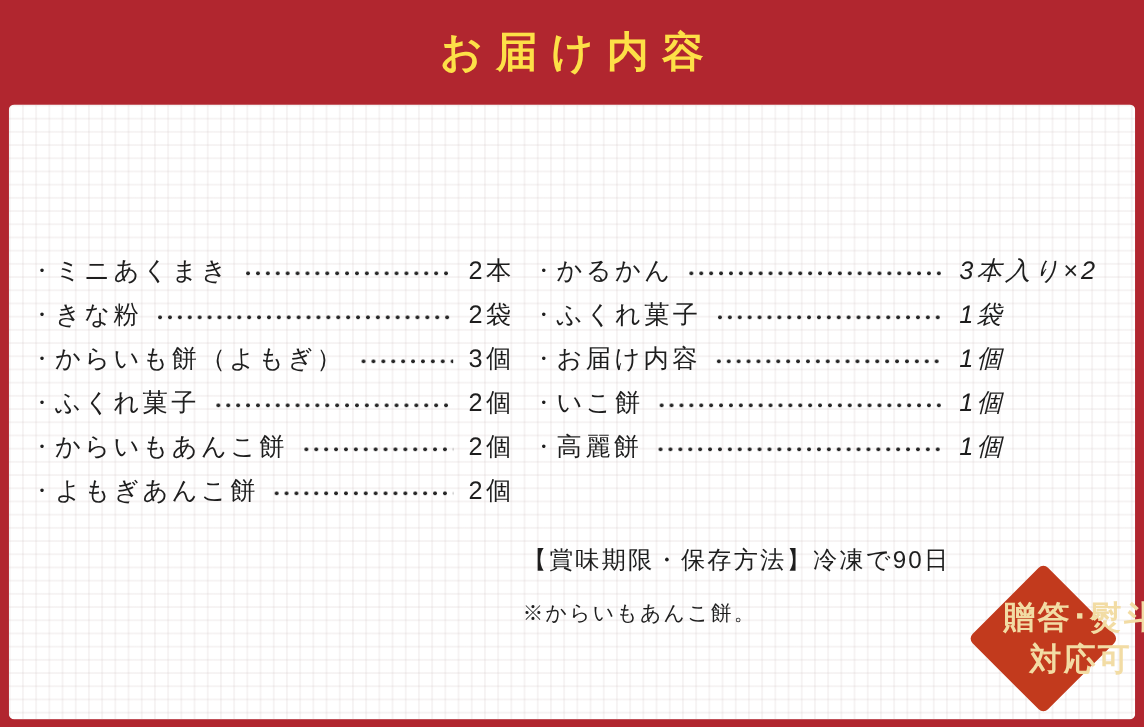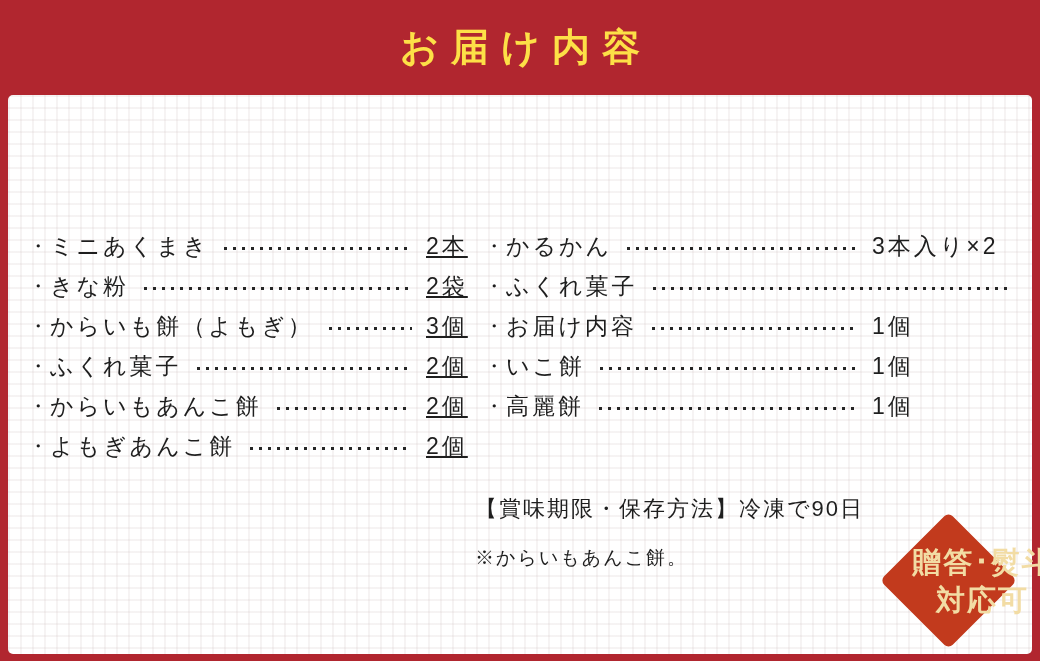--- a/index.html
+++ b/index.html
@@ -51,22 +51,22 @@
   .item-name{flex:0 0 auto;padding-right:12px;}
   .leader{
     flex:1 1 auto;min-width:18px;height:5px;align-self:center;
     margin-right:14px;margin-top:4px;
     background-image:radial-gradient(circle, #262626 1.7px, transparent 1.9px);
     background-size:9px 5px;
     background-position:left center;
     background-repeat:repeat-x;
   }
   .qty{flex:0 0 auto;text-align:left;}
-  .col-left .qty{min-width:50px;text-decoration:underline;}
-  .col-right .qty{min-width:152px;}
+  .col-left .qty{min-width:50px;}
+  .col-right .qty{min-width:152px;font-style:italic;}
   .notes{position:absolute;left:467px;top:399px;}
   .note-expiry{font-size:22px;letter-spacing:2px;white-space:nowrap;}
   .note-disclaimer{font-size:19px;letter-spacing:2px;margin-top:21px;white-space:nowrap;}
   .badge{
     position:absolute;left:892px;top:437px;width:97px;height:97px;
   }
   .badge-diamond{
     position:absolute;inset:0;
     background:var(--badge-red);
     transform:rotate(45deg);
@@ -139,20 +139,21 @@
       <div class="row">
         <span class="bullet">・</span>
         <span class="item-name">かるかん</span>
         <span class="leader"></span>
         <span class="qty">3本入り×2</span>
       </div>
       <div class="row">
         <span class="bullet">・</span>
         <span class="item-name">ふくれ菓子</span>
         <span class="leader"></span>
+        <span class="qty">1袋</span>
       </div>
       <div class="row">
         <span class="bullet">・</span>
         <span class="item-name">お届け内容</span>
         <span class="leader"></span>
         <span class="qty">1個</span>
       </div>
       <div class="row">
         <span class="bullet">・</span>
         <span class="item-name">いこ餅</span>

